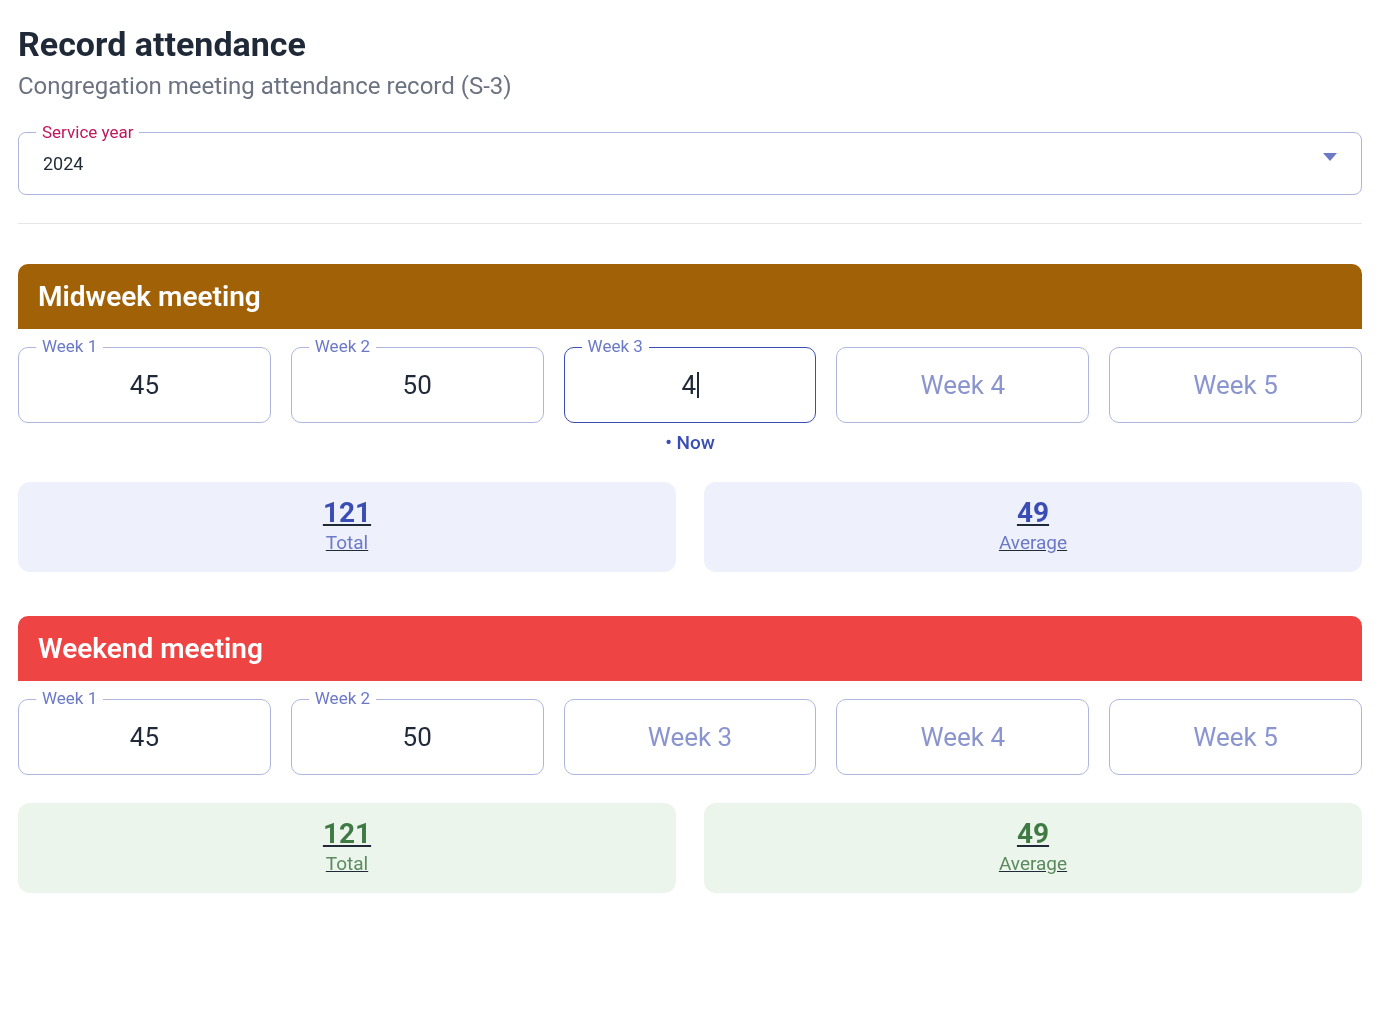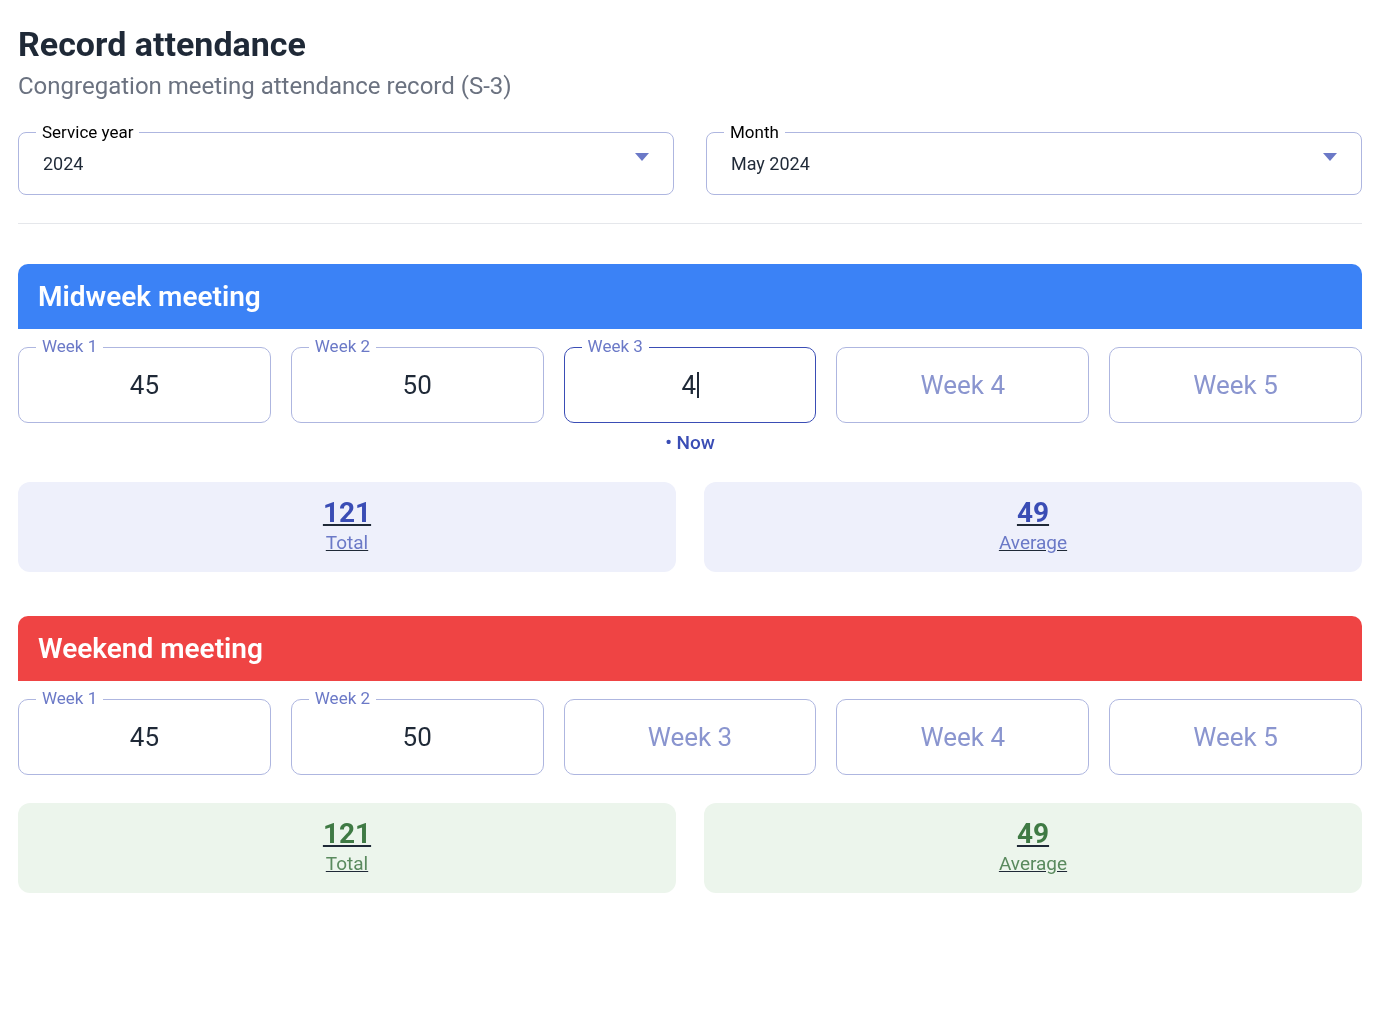--- a/index.html
+++ b/index.html
@@ -30,21 +30,21 @@
     position: relative;
     flex: 1;
   }
   .select-label {
     position: absolute;
     top: -10px;
     left: 18px;
     background: #fff;
     padding: 0 6px;
     font-size: 17px;
-    color: #000000;
+    color: #be185d;
   }
   .select-box {
     width: 100%;
     border: 1.5px solid #aeb6e0;
     border-radius: 8px;
     padding: 20px 24px;
     font-size: 18px;
     color: #1f2937;
     display: flex;
     align-items: flex-start;
@@ -63,21 +63,21 @@
     background: #e5e7eb;
     margin-bottom: 40px;
   }
   .section-header {
     border-radius: 10px 10px 0 0;
     padding: 16px 20px;
     font-size: 28px;
     font-weight: 600;
     color: #fff;
   }
-  .section-header.midweek { background: #3b82f6; }
+  .section-header.midweek { background: #a16207; }
   .section-header.weekend { background: #ef4444; }
   .weeks-row {
     display: flex;
     gap: 20px;
     margin-top: 18px;
     margin-bottom: 14px;
   }
   .week-field {
     position: relative;
     flex: 1;
@@ -164,27 +164,20 @@
 <p class="page-subtitle">Congregation meeting attendance record (S-3)</p>
 
 <div class="filters-row">
   <div class="select-wrap">
     <span class="select-label">Service year</span>
     <div class="select-box">
       <span>2024</span>
       <span class="caret"></span>
     </div>
   </div>
-  <div class="select-wrap">
-    <span class="select-label">Month</span>
-    <div class="select-box">
-      <span>May 2024</span>
-      <span class="caret"></span>
-    </div>
-  </div>
 </div>
 
 <div class="divider"></div>
 
 <div class="section-header midweek">Midweek meeting</div>
 
 <div class="weeks-row">
   <div class="week-field">
     <span class="week-label">Week 1</span>
     <input class="week-input" value="45" placeholder="Week 1" style="">

